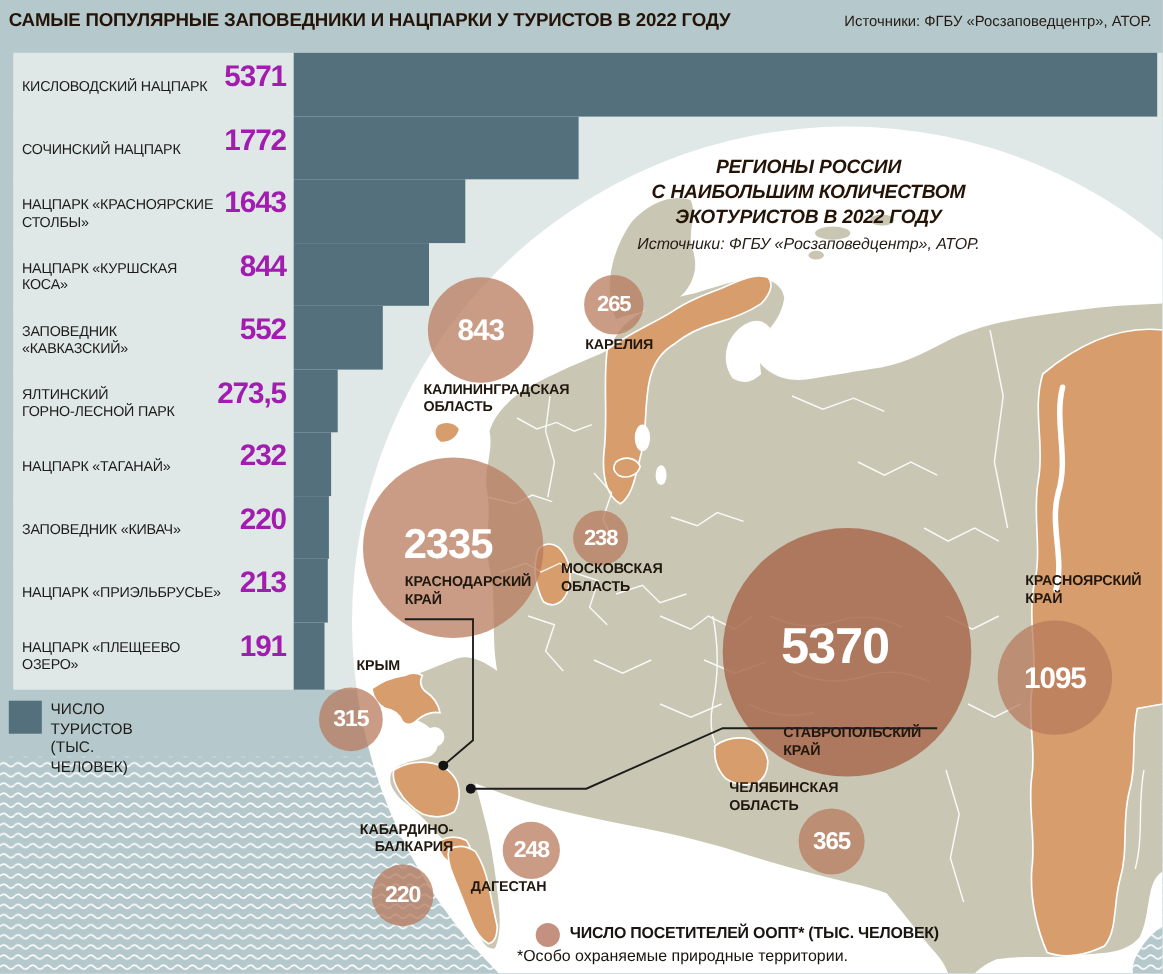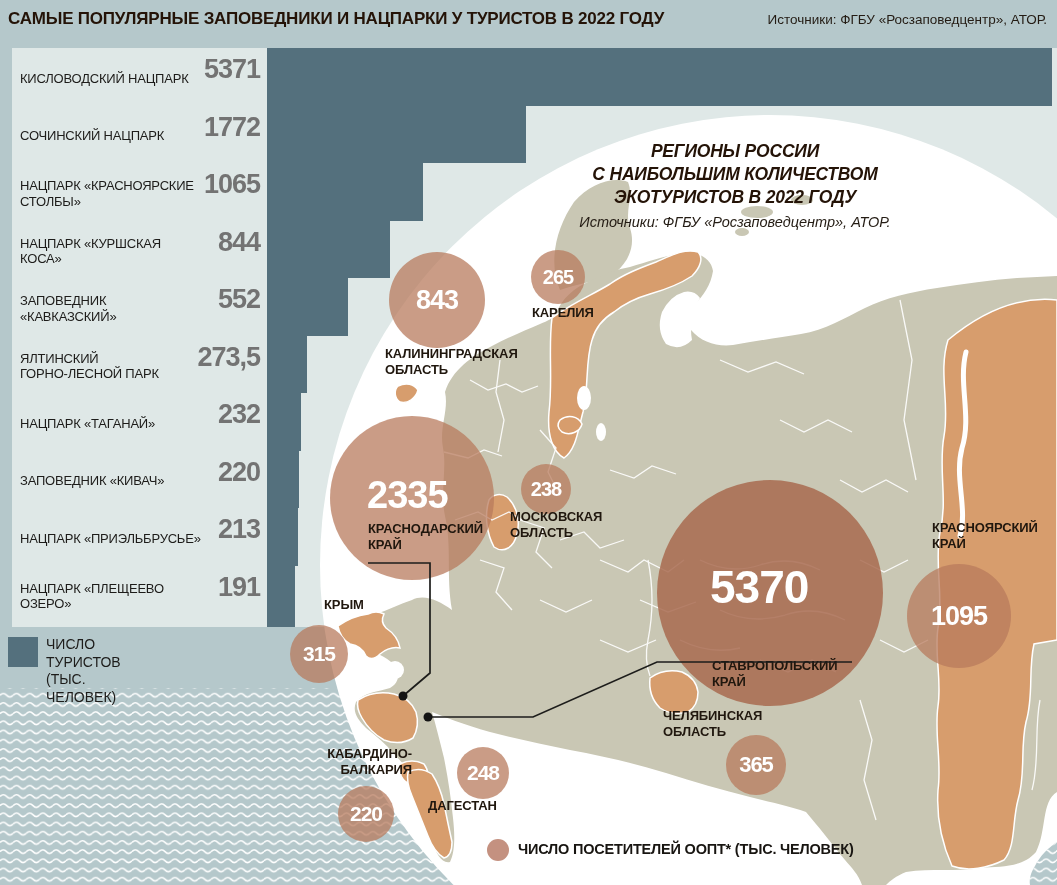--- a/index.html
+++ b/index.html
@@ -12,21 +12,21 @@
   .hdr-title{position:absolute;left:8px;top:9px;font-size:17px;font-weight:bold;
              color:#241307;letter-spacing:-0.2px;}
   .hdr-src{position:absolute;right:10px;top:12px;font-size:13.5px;color:#241c14;}
   
   .rows{position:absolute;left:0;top:0;width:100%;height:100%;z-index:1;}
   .row{position:absolute;left:12px;width:100%;height:61px;background:#dfe8e7;}
   .row-label{position:absolute;left:8px;top:0;width:185px;height:100%;display:flex;
              flex-direction:column;justify-content:center;font-size:13px;line-height:15.5px;
              color:#1d1c1a;letter-spacing:-0.2px;white-space:pre-line;}
   .row-value{position:absolute;left:0;top:0;width:248px;height:43px;line-height:43px;
-             text-align:right;font-size:27px;font-weight:bold;color:#737373;letter-spacing:-1px;padding-left:20px;}
+             text-align:right;font-size:27px;font-weight:bold;color:#a21caf;letter-spacing:-1px;padding-left:20px;}
   .row-bar{position:absolute;left:255px;top:0;height:100%;background:#54707d;}
   
   .bar-legend{position:absolute;left:8px;top:636px;z-index:1;}
   .bar-legend .sw{position:absolute;left:0;top:1px;width:30px;height:30px;background:#54707d;}
   .bar-legend .tx{position:absolute;left:38px;top:0;font-size:14px;line-height:17.5px;
                   color:#1d1c1a;white-space:pre-line;}
   
   .maplayer{position:absolute;left:0;top:0;z-index:2;pointer-events:none;}
   
   .overlay{position:absolute;left:0;top:0;width:100%;height:100%;z-index:3;}
@@ -76,21 +76,21 @@
         <div class="row-bar" style="width: 785px;"></div>
       </div>
       <div class="row" style="top: 105.5px;">
         <div class="row-label">СОЧИНСКИЙ НАЦПАРК</div>
         <div class="row-value">1772</div>
         <div class="row-bar" style="width: 259px;"></div>
       </div>
       <div class="row" style="top: 163px;">
         <div class="row-label">НАЦПАРК «КРАСНОЯРСКИЕ
 СТОЛБЫ»</div>
-        <div class="row-value">1065</div>
+        <div class="row-value">1643</div>
         <div class="row-bar" style="width: 156px;"></div>
       </div>
       <div class="row" style="top: 220.5px;">
         <div class="row-label">НАЦПАРК «КУРШСКАЯ КОСА»</div>
         <div class="row-value">844</div>
         <div class="row-bar" style="width: 123px;"></div>
       </div>
       <div class="row" style="top: 278px;">
         <div class="row-label">ЗАПОВЕДНИК «КАВКАЗСКИЙ»</div>
         <div class="row-value">552</div>
@@ -233,20 +233,21 @@
     <div class="map-title">
       <div class="l">РЕГИОНЫ РОССИИ</div>
       <div class="l">С НАИБОЛЬШИМ КОЛИЧЕСТВОМ</div>
       <div class="l">ЭКОТУРИСТОВ В 2022 ГОДУ</div>
       <div class="s">Источники: ФГБУ «Росзаповедцентр», АТОР.</div>
     </div>
     <div class="map-legend">
       <div class="dot"></div>
       <div class="tx">ЧИСЛО ПОСЕТИТЕЛЕЙ ООПТ* (ТЫС. ЧЕЛОВЕК)</div>
     </div>
+    <div class="map-footnote">*Особо охраняемые природные территории.</div>
   <div class="bubble" style="left: 389px; top: 252px; width: 96px; height: 96px;"></div>
       <div class="bubble-num" style="left: 389px; top: 252px; width: 96px; height: 96px; line-height: 96px; font-size: 27px;">843</div>
       <div class="region-label" style="left: 385px; top: 346px;">КАЛИНИНГРАДСКАЯ
 ОБЛАСТЬ</div>
       <div class="bubble" style="left: 531px; top: 250px; width: 54px; height: 54px;"></div>
       <div class="bubble-num" style="left: 531px; top: 250px; width: 54px; height: 54px; line-height: 54px; font-size: 20px;">265</div>
       <div class="region-label" style="left: 516px; top: 305px; padding-left: 16px;">КАРЕЛИЯ</div>
       <div class="bubble" style="left: 330px; top: 416px; width: 164px; height: 164px;"></div>
       <div class="bubble-num left" style="left: 367px; top: 474px; font-size: 38px;">2335</div>
       <div class="region-label" style="left: 368px; top: 521px;">КРАСНОДАРСКИЙ

